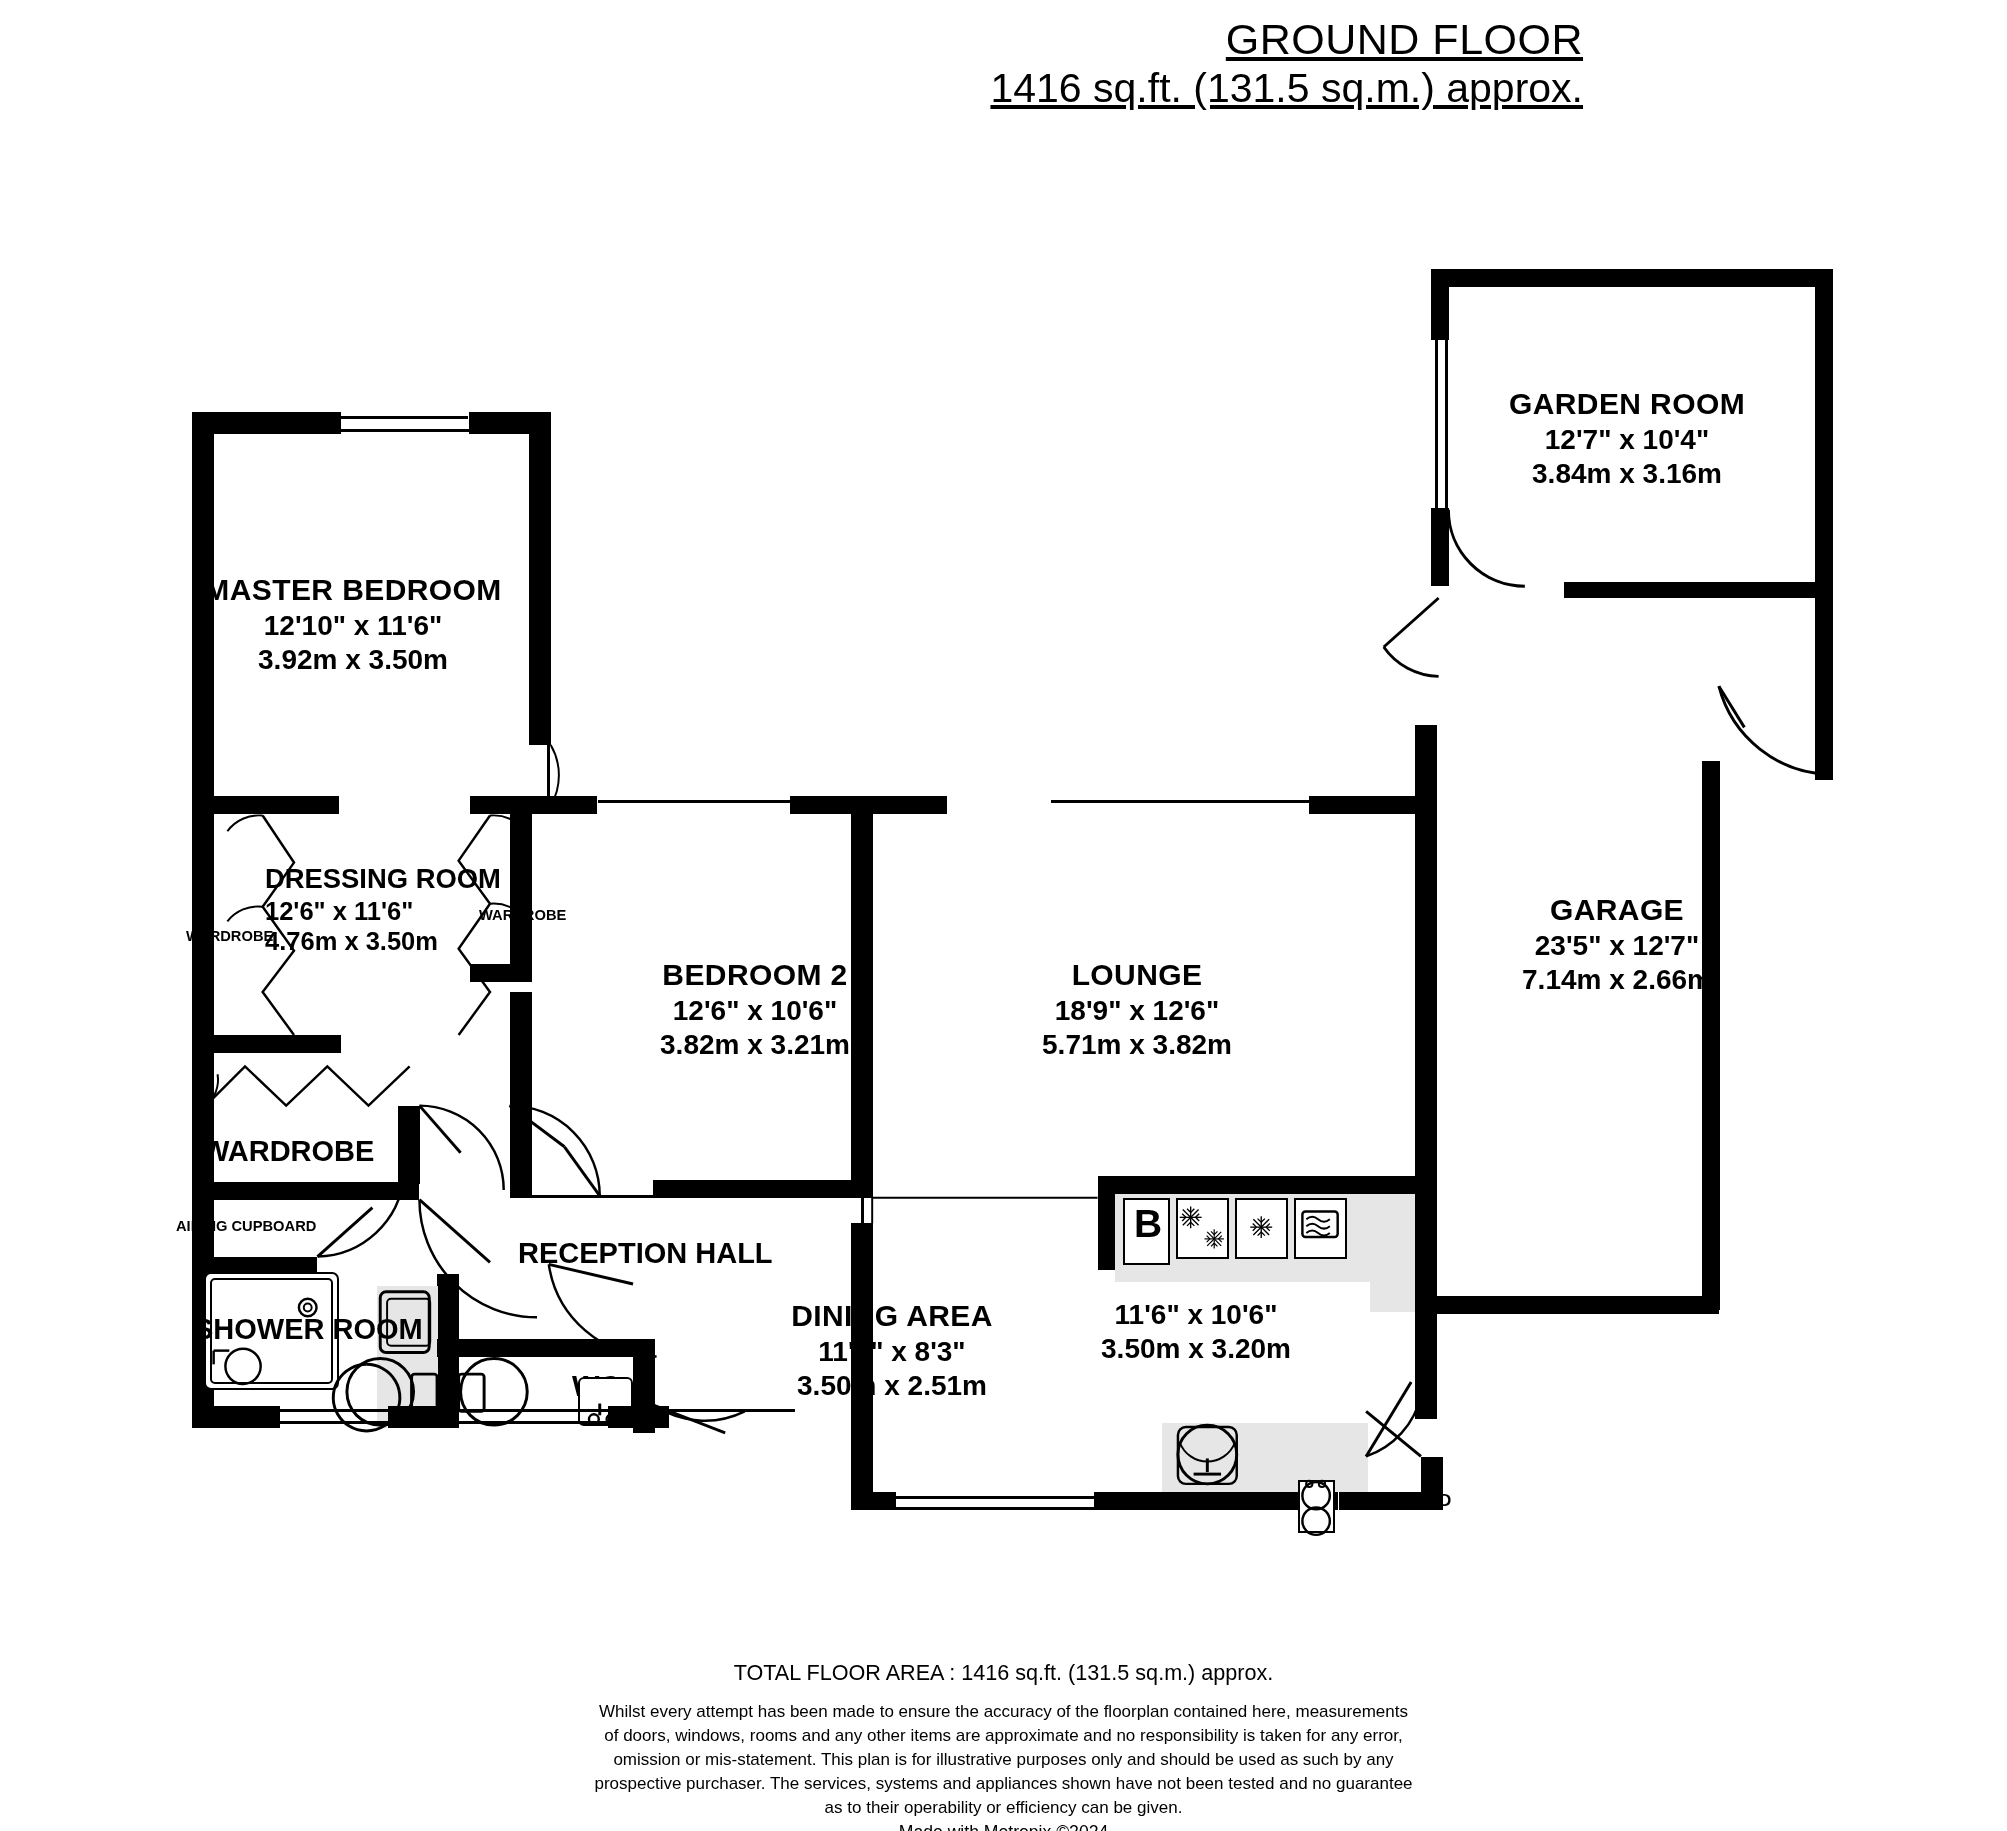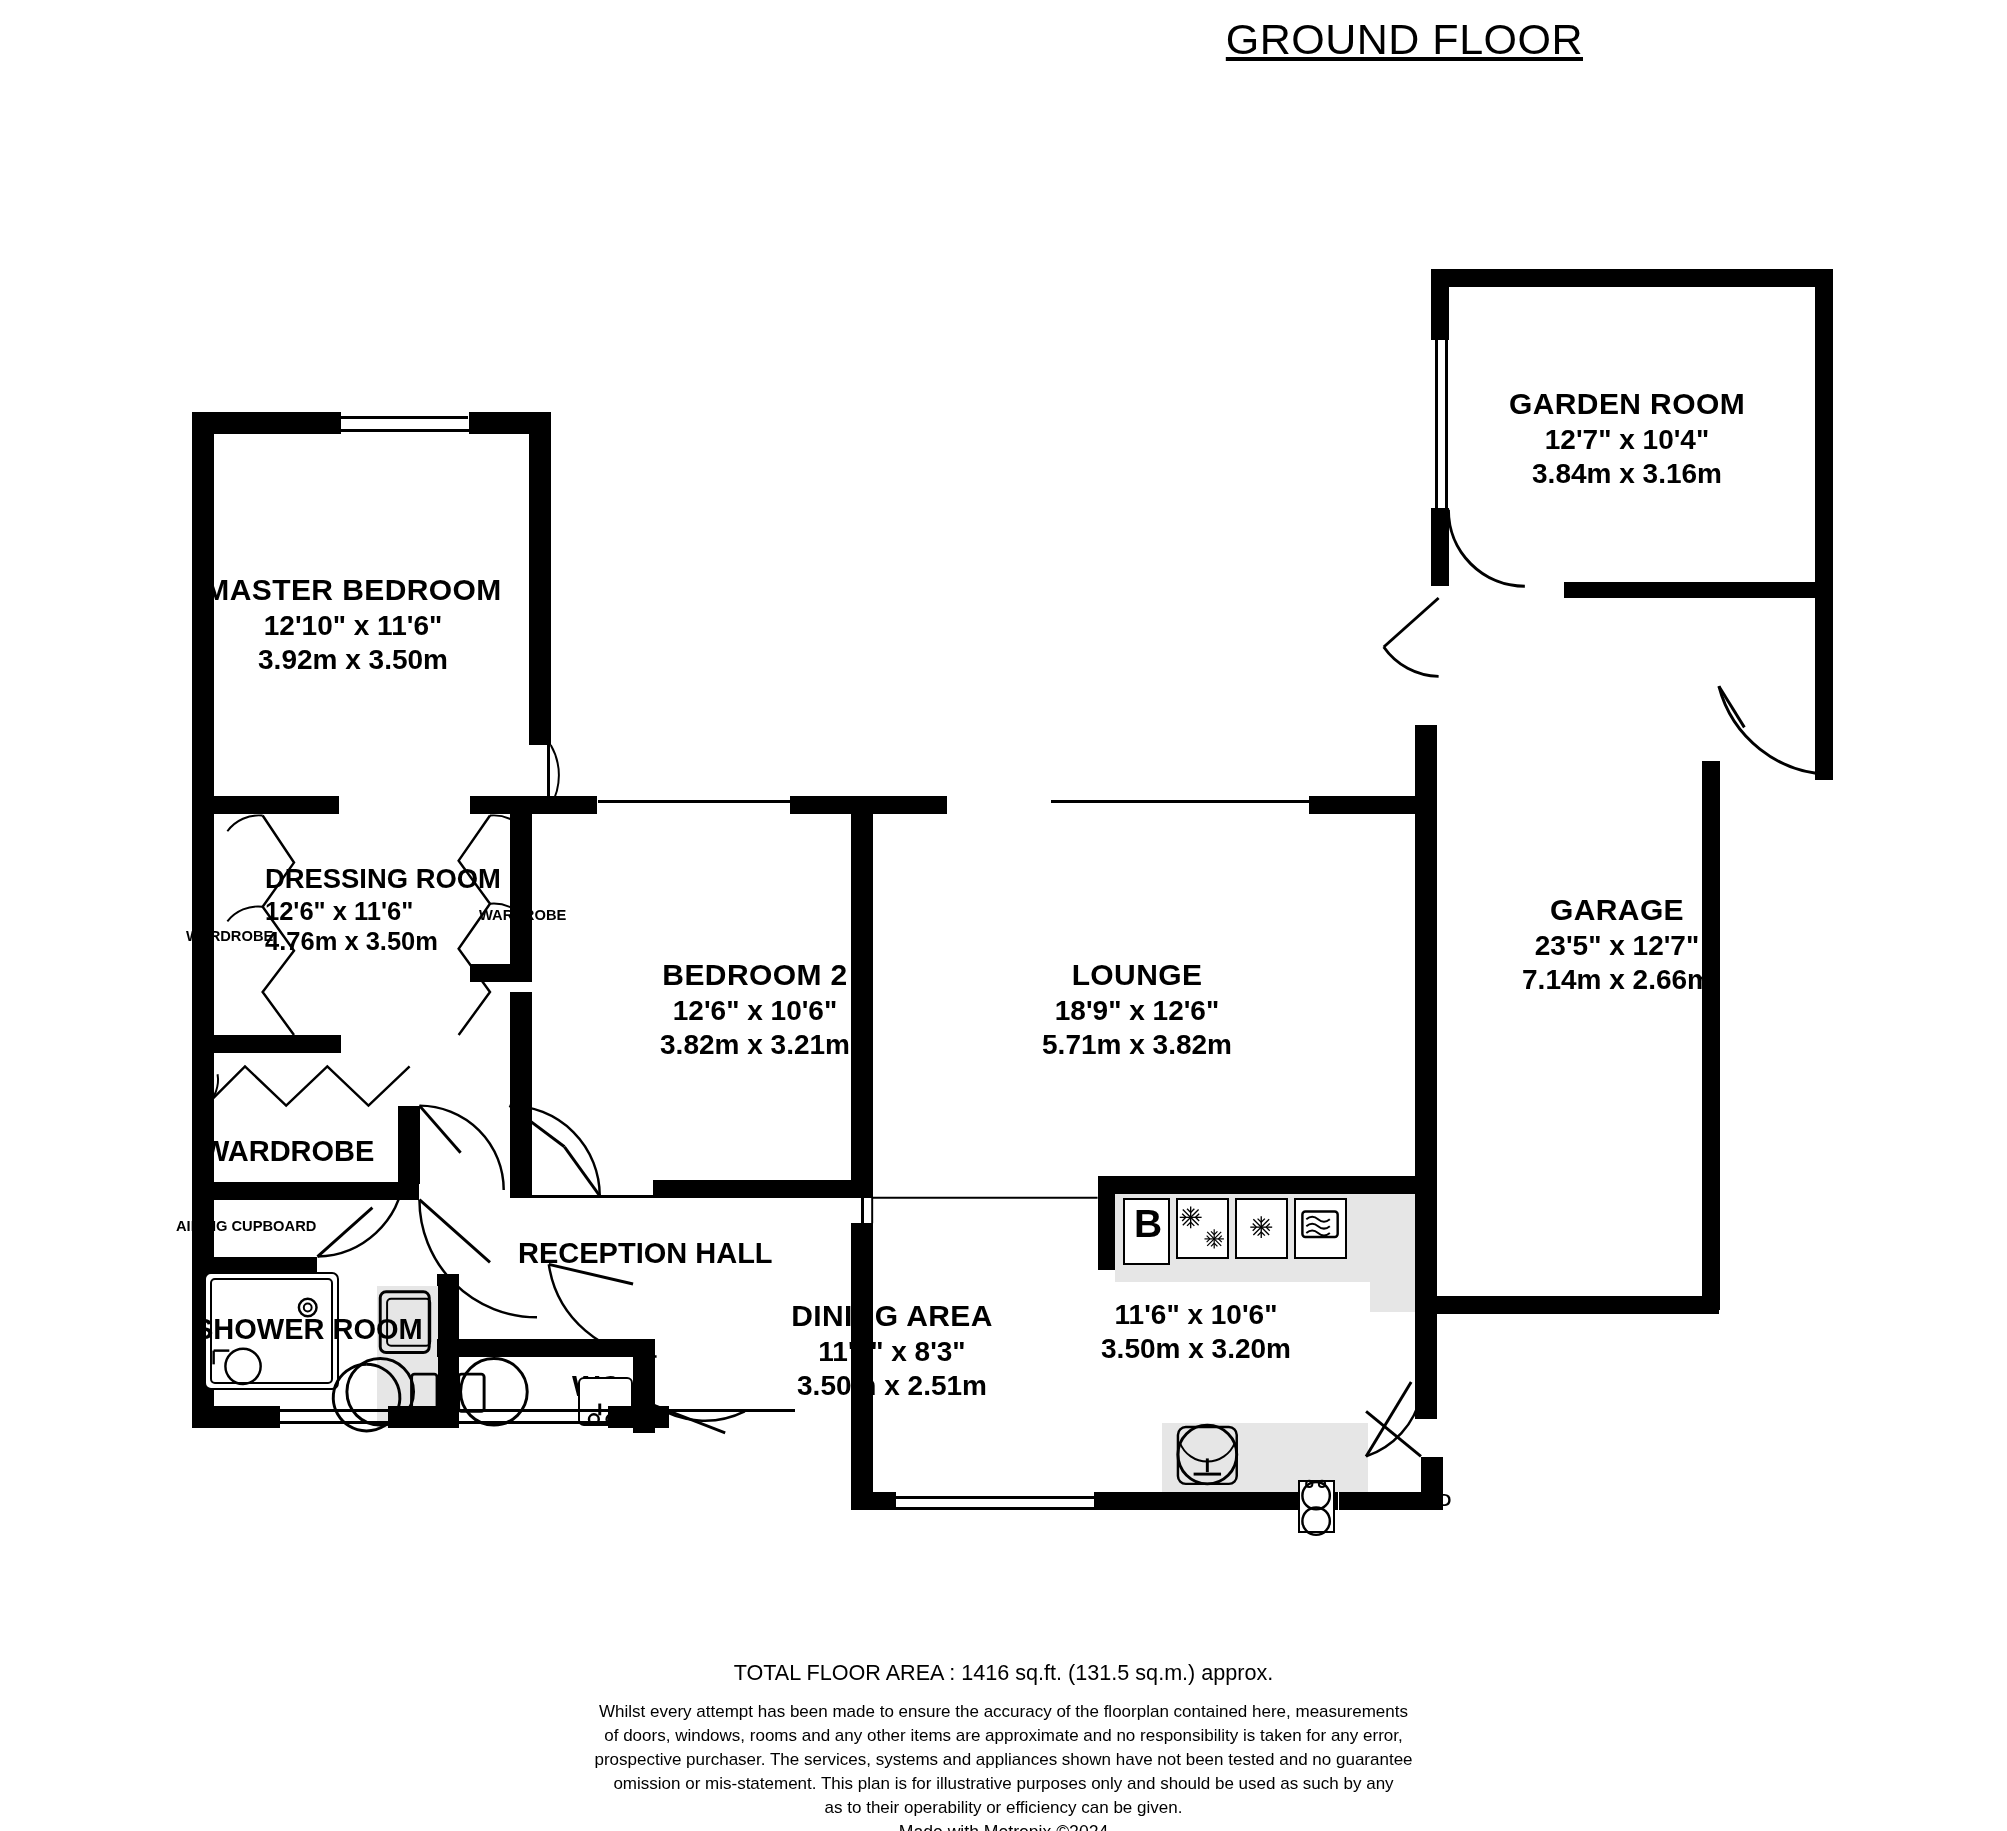--- a/index.html
+++ b/index.html
@@ -41,20 +41,21 @@
 
   svg.ov{position:absolute;left:0;top:0;width:2007px;height:1832px;pointer-events:none;}
 </style>
 </head>
 <body>
 
 <div id="page">
 
   <div class="title-block">
     <div class="title-main">GROUND FLOOR</div>
+    <div class="title-sub">1416 sq.ft. (131.5 sq.m.) approx.</div>
   </div>
 
   <div id="plan">
 
     <div class="w" style="left:1431px;top:269px;width:402px;height:17.6px;"></div>
     <div class="w" style="left:1431px;top:269px;width:17.6px;height:71px;"></div>
     <div class="w" style="left:1431px;top:508px;width:17.6px;height:78px;"></div>
     <div class="w" style="left:1815px;top:269px;width:17.6px;height:510px;"></div>
     <div class="w" style="left:1564px;top:582px;width:251px;height:15.7px;"></div>
 
@@ -337,20 +338,20 @@
         <line x1="14" y1="-6" x2="8" y2="0"></line>
           <line x1="14" y1="6" x2="8" y2="0"></line>
       </g>
     </g>
   </svg>
 
   <div class="footer">
     <div class="tfa">TOTAL FLOOR AREA : 1416 sq.ft. (131.5 sq.m.) approx.</div>
     <div class="disc">Whilst every attempt has been made to ensure the accuracy of the floorplan contained here, measurements</div>
     <div class="disc">of doors, windows, rooms and any other items are approximate and no responsibility is taken for any error,</div>
+    <div class="disc">omission or mis-statement. This plan is for illustrative purposes only and should be used as such by any</div>
     <div class="disc">prospective purchaser. The services, systems and appliances shown have not been tested and no guarantee</div>
-    <div class="disc">omission or mis-statement. This plan is for illustrative purposes only and should be used as such by any</div>
     <div class="disc">as to their operability or efficiency can be given.</div>
     <div class="made">Made with Metropix ©2024</div>
   </div>
 
 </div>
 
 
 </body></html>

